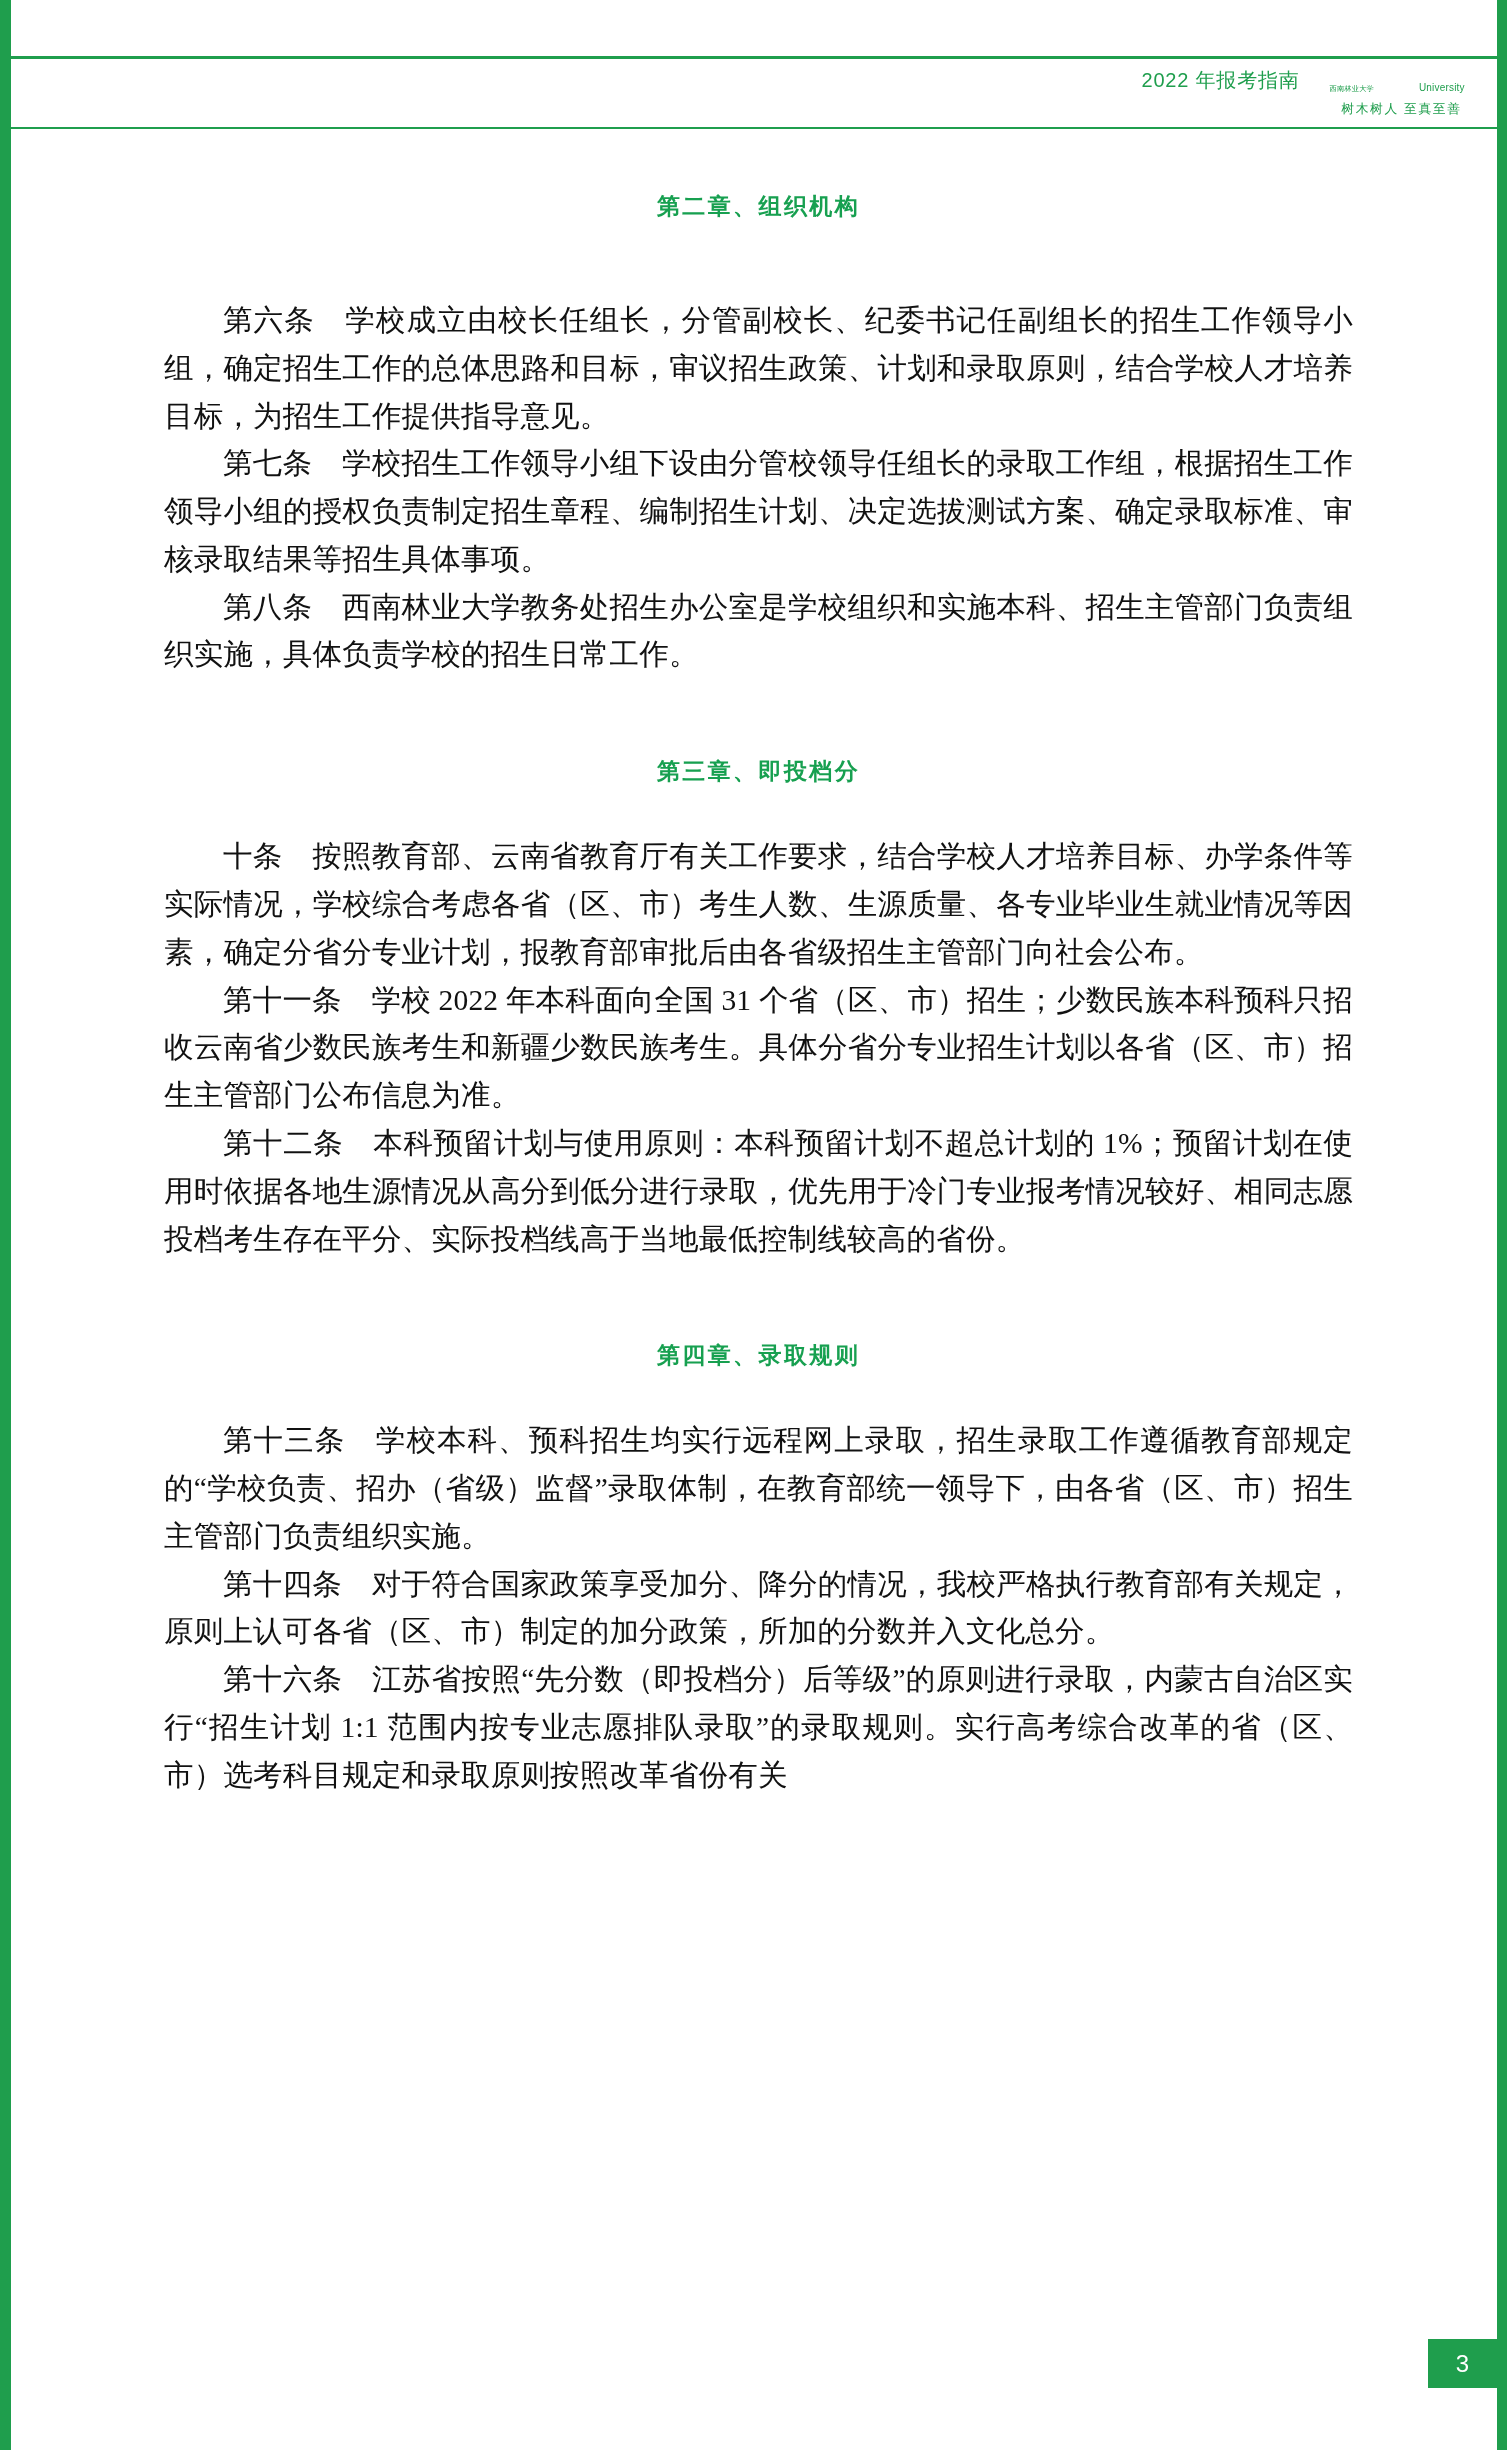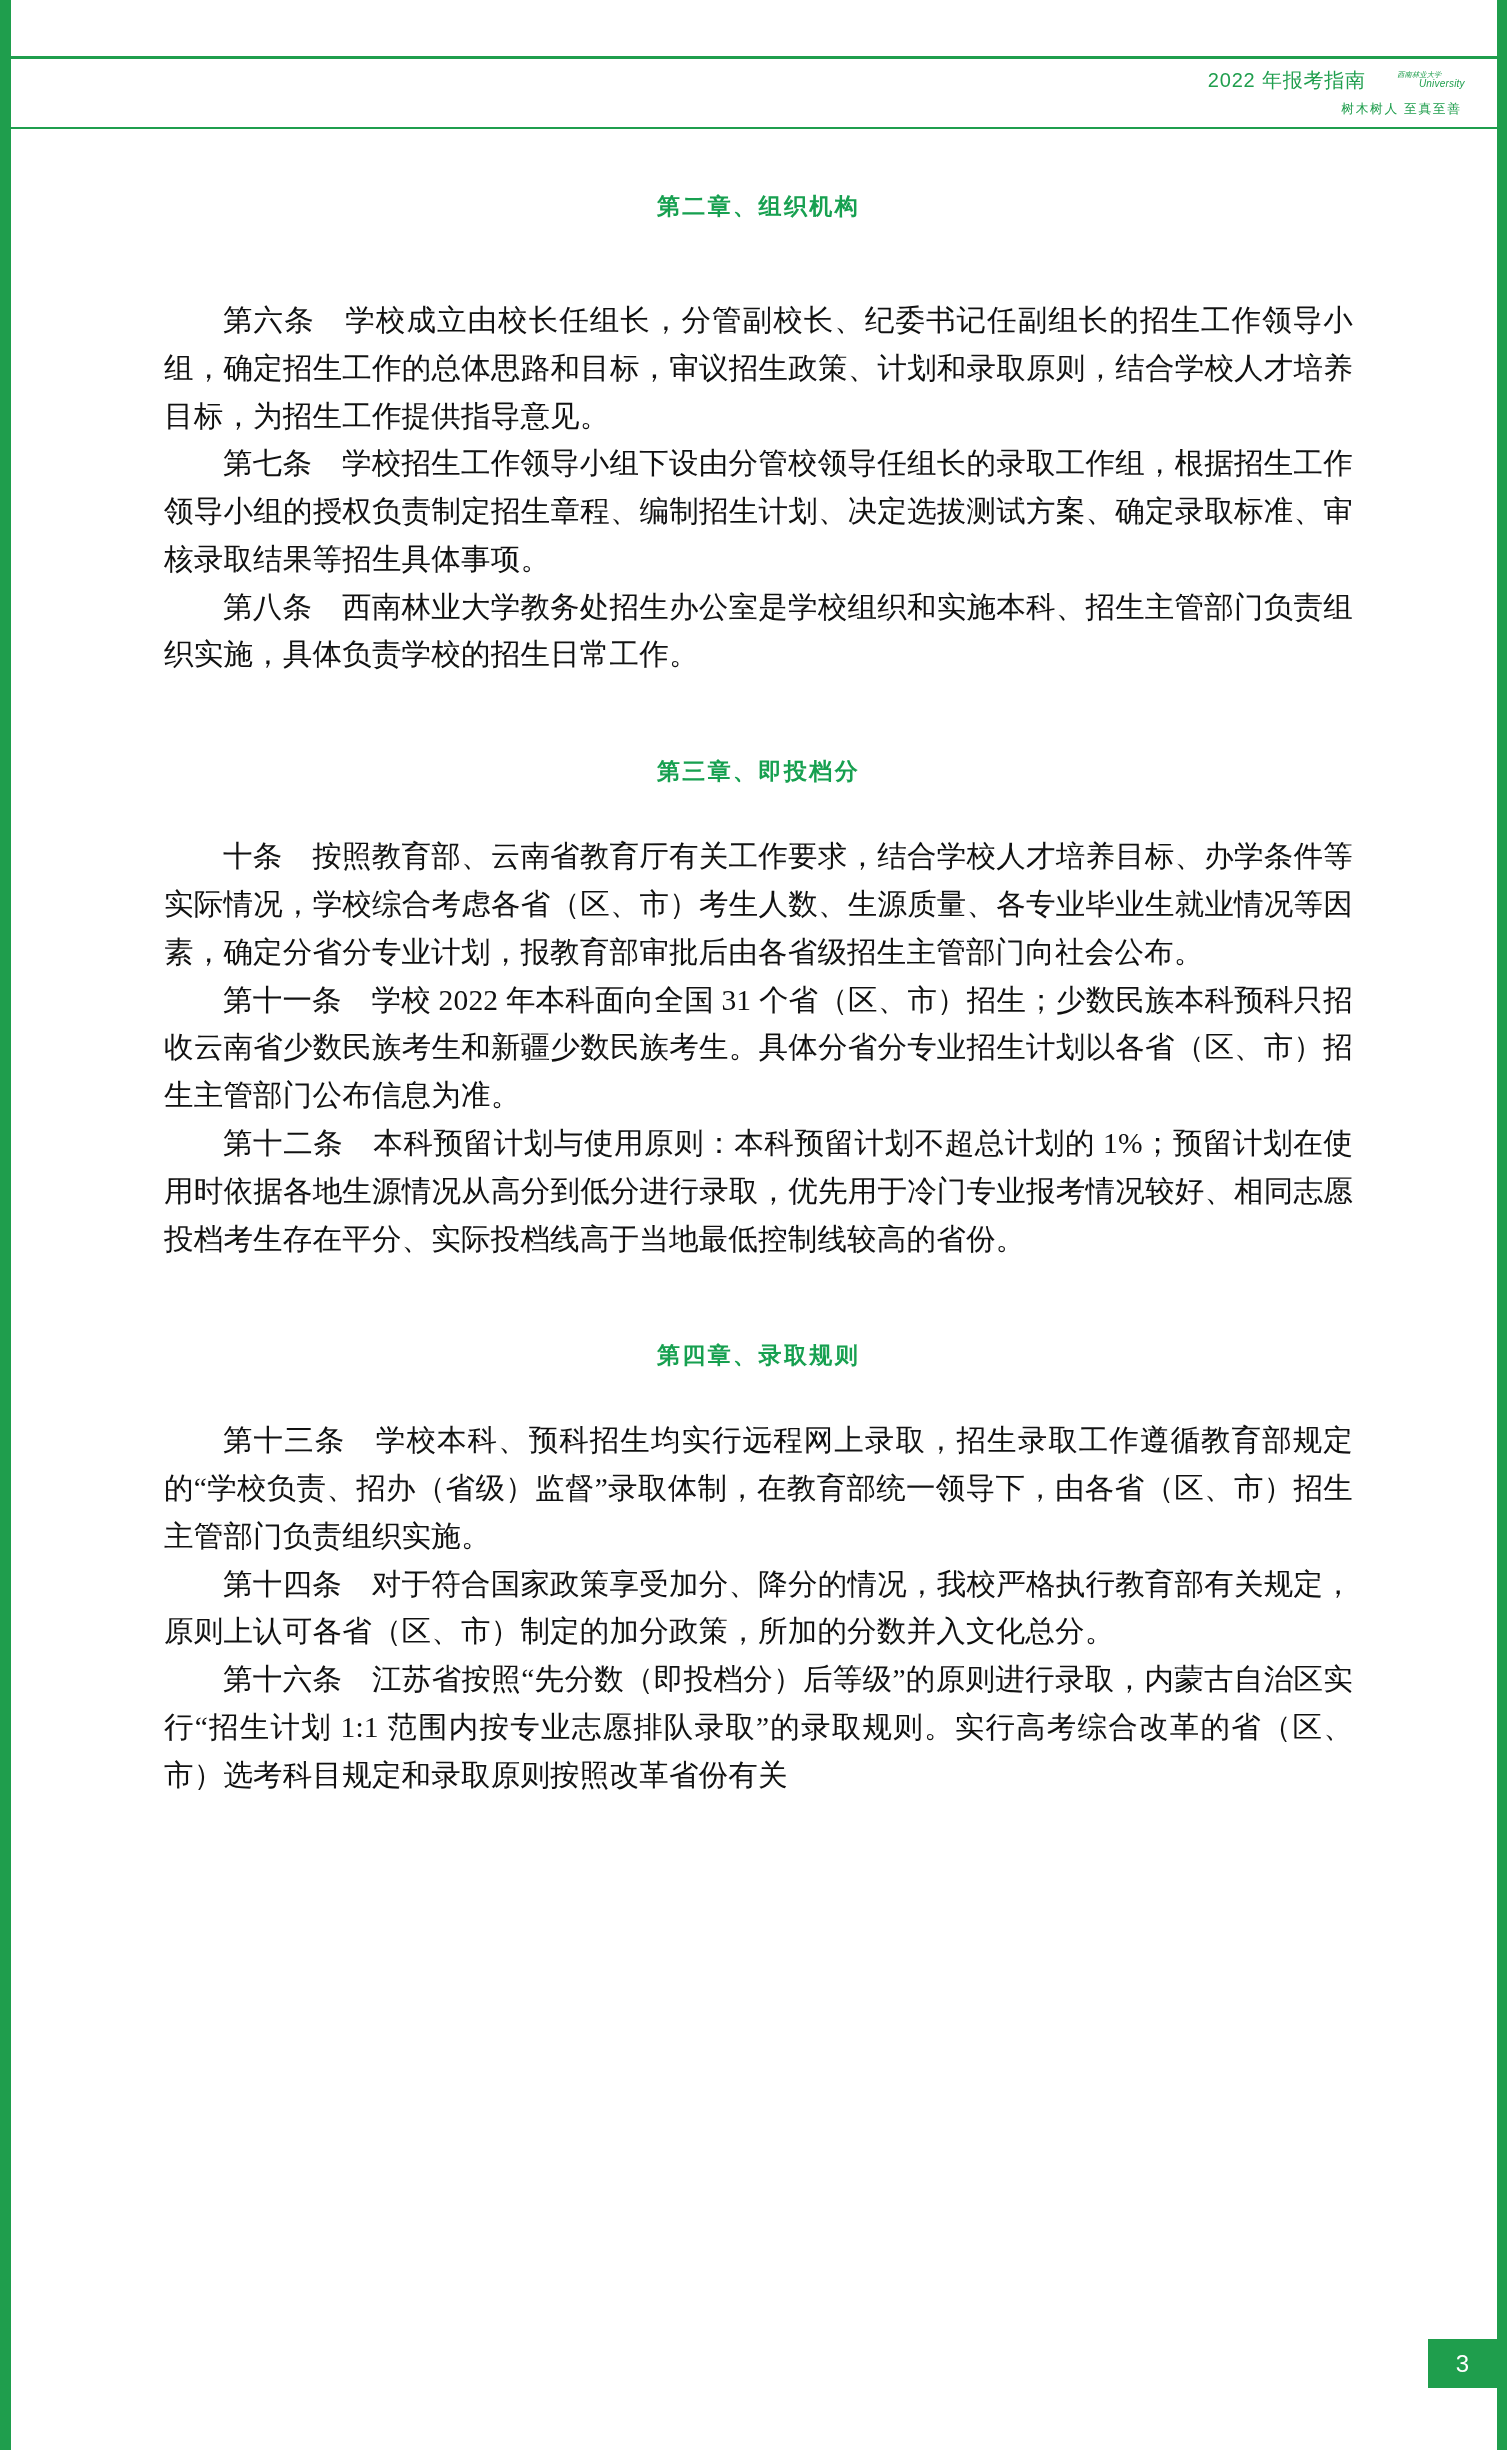--- a/index.html
+++ b/index.html
@@ -67,36 +67,35 @@
     right: 32px;
     top: 0;
     height: 73px;
     display: flex;
     flex-direction: column;
     align-items: flex-end;
     justify-content: center;
   }
   .header-line1 {
     display: flex;
-    align-items: center;
-    gap: 8px;
+    align-items: flex-end;
+    gap: 30px;
   }
   .header-title {
     font-family: "Liberation Sans", sans-serif;
     font-size: 20px;
     color: #1f9e4d;
     letter-spacing: 0.8px;
     font-weight: 400;
   }
   .logo-block {
     display: flex;
-    flex-direction: column;
+    flex-direction: row;
     align-items: center;
     line-height: 1.05;
-    font-style: italic;
   }
   .logo-cn {
     font-family: "Liberation Sans", sans-serif;
     font-size: 7.2px;
     color: #1f9e4d;
     letter-spacing: 0.2px;
   }
   .logo-en {
     font-family: "Liberation Sans", sans-serif;
     font-size: 10px;

